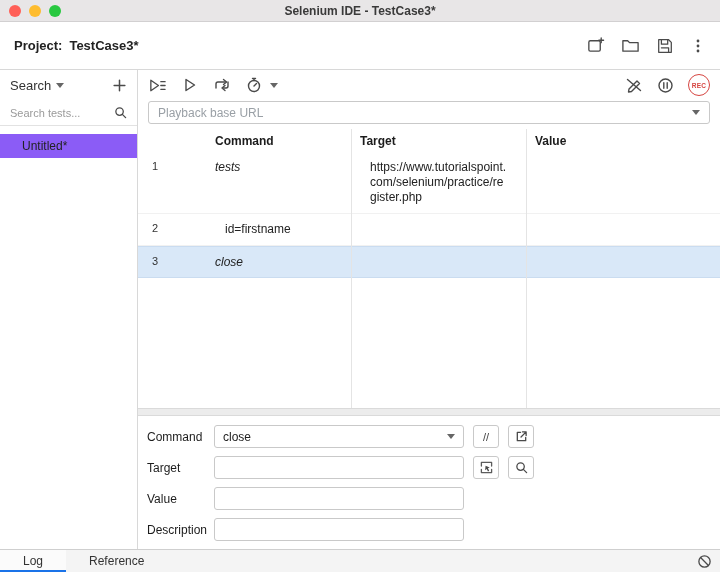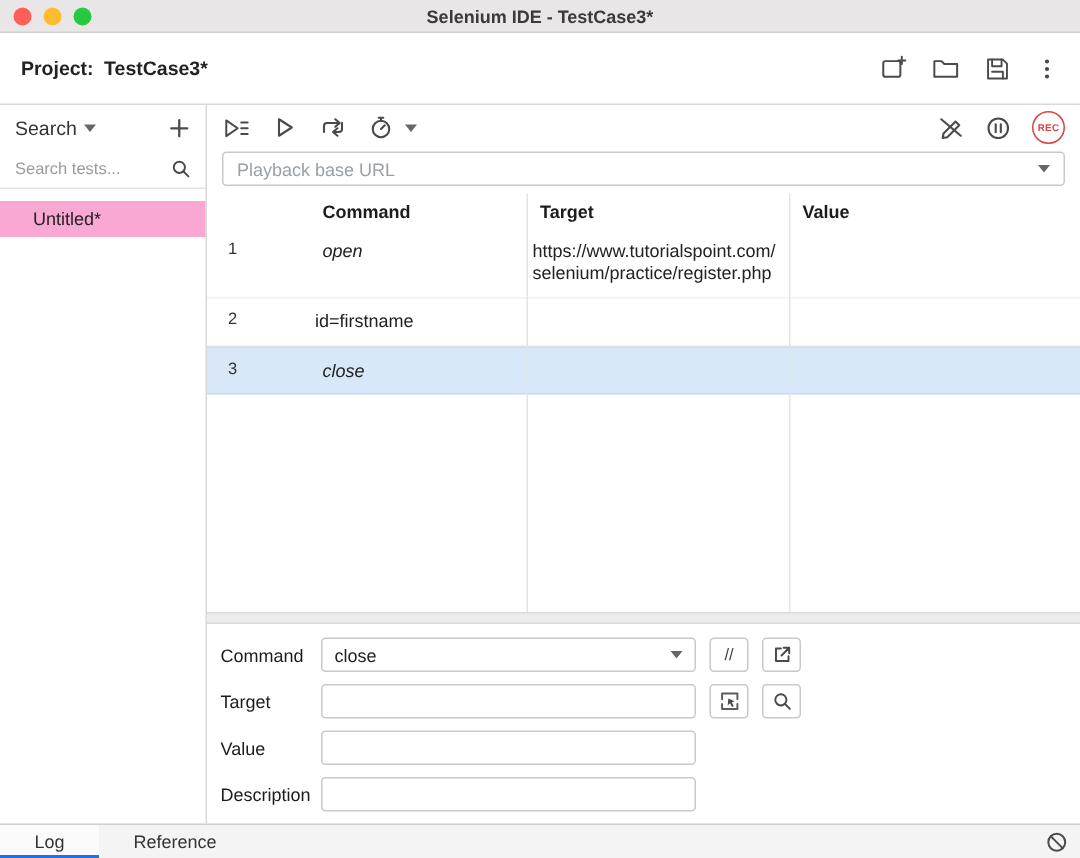--- a/index.html
+++ b/index.html
@@ -32,21 +32,21 @@
   .caret-down { width: 0; height: 0; border-left: 4px solid transparent; border-right: 4px solid transparent;
                 border-top: 5px solid #666; display: inline-block; margin-left: 5px; }
   .sidebar-plus { margin-left: auto; }
   .search-row { height: 26px; display: flex; align-items: center; padding: 0 10px;
                 border-bottom: 1px solid #e2e2e2; }
   .search-row input { border: none; outline: none; flex: 1; font-size: 11px; min-width: 0;
                       font-family: "Liberation Sans", sans-serif; color: #333; }
   .search-row input::placeholder { color: #9a9a9a; }
   .test-list { flex: 1; padding-top: 8px; }
   .test-item { height: 24px; display: flex; align-items: center; padding-left: 22px; color: #222; cursor: pointer; }
-  .test-item.selected { background: #f9a8d4; }
+  .test-item.selected { background: #8b5cf6; }
 
   .main { flex: 1; display: flex; flex-direction: column; min-width: 0; }
 
   
   .toolbar { height: 30px; display: flex; align-items: center; padding: 0 10px; gap: 15px; flex: 0 0 auto; }
   .toolbar-right { margin-left: auto; display: flex; align-items: center; gap: 14px; }
   .speed-wrap { display: flex; align-items: center; gap: 3px; }
   .rec-btn { width: 22px; height: 22px; border: 1.6px solid #d64541; border-radius: 50%;
              color: #d64541; font-size: 6.5px; font-weight: bold; display: flex;
              align-items: center; justify-content: center; letter-spacing: .2px; cursor: pointer; background:#fff; }
@@ -62,21 +62,21 @@
   .vline { position: absolute; top: 0; bottom: 0; width: 1px; background: #e4e4e4; z-index: 3; pointer-events: none; }
   .vline.v1 { left: 213px; } .vline.v2 { left: 388px; }
   .grid-header { display: flex; height: 23px; align-items: center; font-weight: bold; color: #1c1c1c; flex: 0 0 auto; }
   .h-num { width: 68px; } .h-cmd { width: 145px; padding-left: 9px; }
   .h-target { width: 175px; padding-left: 9px; } .h-value { flex: 1; padding-left: 9px; }
   .grid-body { flex: 1; }
   .trow { display: flex; border-bottom: 1px solid #f1f1f1; cursor: pointer; }
   .trow.selected { background: #d9e8f8; border-top: 1px solid #cadcf0; border-bottom: 1px solid #cadcf0; }
   .c-num { width: 68px; padding: 8px 0 8px 14px; font-size: 11px; color: #333; }
   .c-cmd { width: 145px; padding: 8px 9px; font-style: italic; }
-  .c-target { width: 175px; padding: 8px 4px; word-break: break-all; line-height: 15px; }
+  .c-target { width: 175px; padding: 8px 19px; word-break: break-all; line-height: 15px; }
   .c-value { flex: 1; padding: 8px 9px; }
 
   .splitter { height: 8px; background: #ececec; border-top: 1px solid #dadada;
               border-bottom: 1px solid #dadada; flex: 0 0 auto; cursor: row-resize; }
 
   
   .form { padding-top: 9px; flex: 0 0 auto; }
   .form-row { display: flex; align-items: center; margin-bottom: 8px; height: 23px; }
   .form-label { width: 76px; padding-left: 9px; color: #1c1c1c; }
   .form-input { width: 250px; height: 23px; border: 1px solid #c9c9c9; border-radius: 3px;
@@ -232,21 +232,21 @@
         <div class="grid-header">
           <div class="h-num"></div>
           <div class="h-cmd">Command</div>
           <div class="h-target">Target</div>
           <div class="h-value">Value</div>
         </div>
 
         <div class="grid-body">
           <div class="trow">
             <div class="c-num">1</div>
-            <div class="c-cmd">open</div>
+            <div class="c-cmd">tests</div>
             <div class="c-target">https://www.tutorialspoint.com/selenium/practice/register.php</div>
             <div class="c-value"></div>
           </div>
           <div class="trow">
             <div class="c-num">2</div>
             <div class="c-target">id=firstname</div>
           </div>
           <div class="trow selected">
             <div class="c-num">3</div>
             <div class="c-cmd">close</div>

